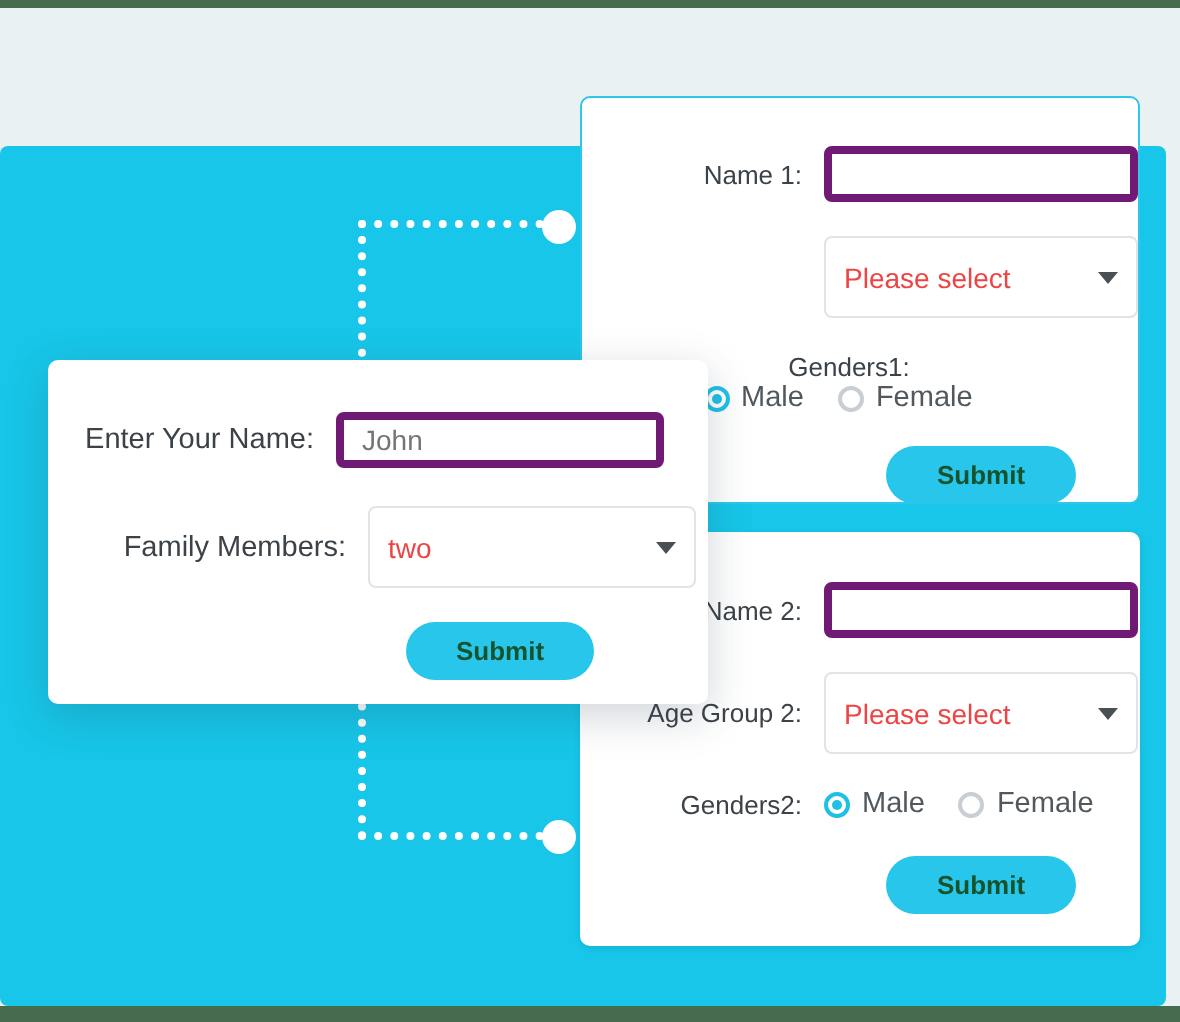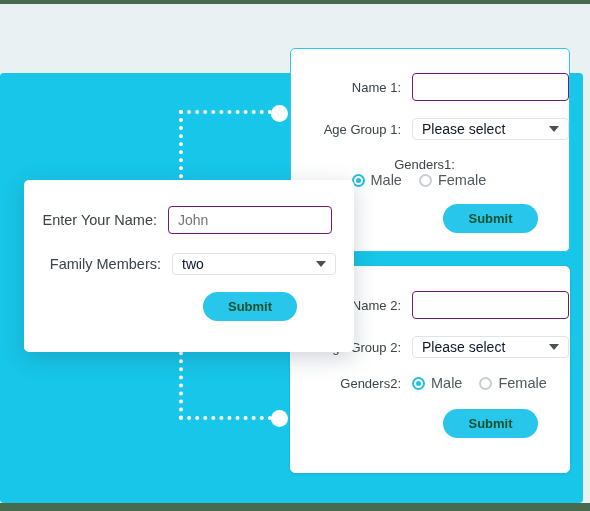--- a/index.html
+++ b/index.html
@@ -95,39 +95,39 @@
   .form-label {
     font-size: 13px;
     color: #3b4248;
     text-align: right;
     white-space: nowrap;
     padding-right: 11px;
   }
   .text-input {
     width: 157px;
     height: 28px;
-    border: 1px solid #701a75;
+    border: 4px solid #701a75;
     border-radius: 4px;
     background: #fff;
     box-sizing: border-box;
     font-size: 14px;
     color: #8d949b;
     padding: 0 9px;
     line-height: 26px;
     font-family: "Liberation Sans", sans-serif;
   }
   .select-input {
     width: 157px;
-    height: 22px;
+    height: 41px;
     border: 1px solid #dfe4e8;
     border-radius: 4px;
     background: #fff;
     box-sizing: border-box;
     font-size: 14px;
-    color: #0f172a;
+    color: #ef4444;
     padding: 0 9px;
     line-height: 28px;
     position: relative;
     display: flex;
     align-items: center;
   }
   .caret {
     position: absolute;
     right: 9px;
     top: 50%;
@@ -212,21 +212,20 @@
 <div class="select-rect"></div>
 <div class="handle handle-tr"></div>
 <div class="handle handle-br"></div>
 
 <div class="form-card card-1">
   <div class="form-row" style="margin-top:24px;">
     <div class="form-label">Name 1:</div>
     <input class="text-input" type="text" value="" style="">
   </div>
   <div class="form-row" style="margin-top:17px;">
-    <div class="form-label">Age Group 1:</div>
     <div class="select-input">
       <span>Please select</span>
       <span class="caret"></span>
     </div>
   </div>
   <div class="form-row" style="margin-top:17px;flex-direction:column;">
     <div class="form-label">Genders1:</div>
     <div class="radio-group" style="width:157px;">
       <label class="radio-opt">
         <span class="radio checked"></span>
@@ -275,21 +274,21 @@
       <button class="submit-btn">Submit</button>
     </div>
   </div>
 </div>
 
 <div class="dialog">
   <div class="form-row" style="margin-top:26px;padding-right:22px;">
     <div class="form-label">Enter Your Name:</div>
     <input class="text-input" type="text" placeholder="John" style="">
   </div>
-  <div class="form-row" style="margin-top:19px;padding-right:18px;">
+  <div class="form-row" style="margin-top:19px;padding-right:6px;">
     <div class="form-label">Family Members:</div>
     <div class="select-input">
       <span>two</span>
       <span class="caret"></span>
     </div>
   </div>
   <div class="form-row" style="margin-top:17px;padding-right:22px;">
     <div style="width:164px;display:flex;justify-content:center;">
       <button class="submit-btn">Submit</button>
     </div>

